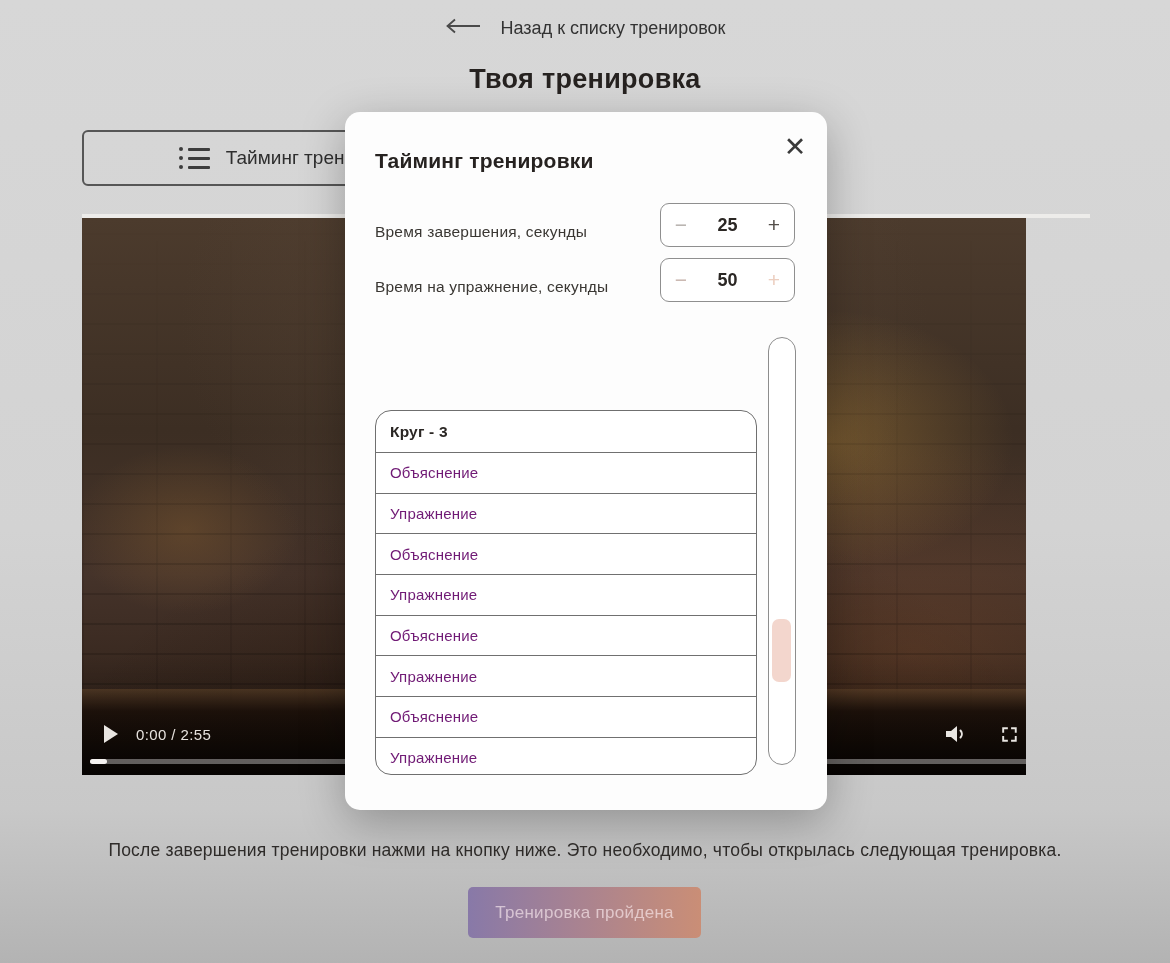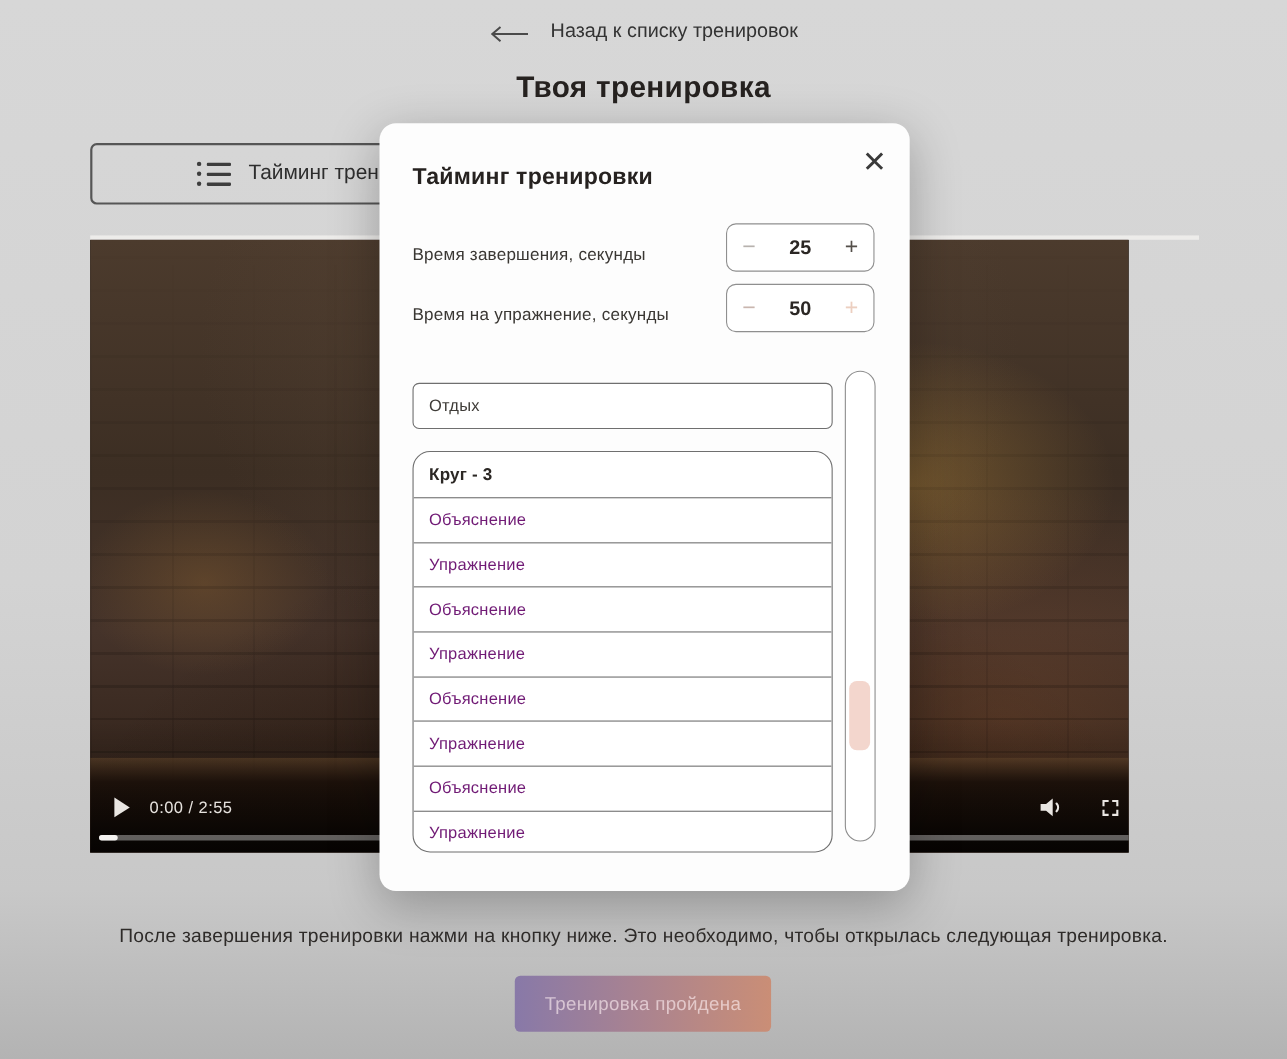--- a/index.html
+++ b/index.html
@@ -11,21 +11,21 @@
   }
   .screen {
     position: relative;
     width: 1170px; height: 963px;
     background: linear-gradient(180deg, #d7d7d7 0%, #d3d3d3 55%, #c8c8c8 84%, #b3b3b3 100%);
   }
 
   
   .back-link {
     position: absolute; top: 18px; left: 0; width: 100%;
-    display: flex; justify-content: center; align-items: flex-end; gap: 20px;
+    display: flex; justify-content: center; align-items: flex-start; gap: 20px;
     font-size: 18px; color: #333; cursor: pointer;
   }
   .page-title {
     position: absolute; top: 64px; left: 0; width: 100%;
     text-align: center; font-size: 27px; font-weight: 700; color: #262220;
     letter-spacing: 0.3px;
   }
 
   
   .timing-btn {
@@ -240,21 +240,20 @@
       <button class="st-btn st-plus-1">+</button>
     </div>
 
     <div class="stepper-label" style="top:166px">Время на упражнение, секунды</div>
     <div class="stepper" style="top:146px">
       <button class="st-btn st-minus-2">−</button>
       <span class="st-val">50</span>
       <button class="st-btn st-plus-2">+</button>
     </div>
 
-    <input class="rest-input" value="Отдых" style="">
 
     <div class="timing-list">
       <div class="row header">Круг - 3</div>
       <div class="row">Объяснение</div>
       <div class="row">Упражнение</div>
       <div class="row">Объяснение</div>
       <div class="row">Упражнение</div>
       <div class="row">Объяснение</div>
       <div class="row">Упражнение</div>
       <div class="row">Объяснение</div>

